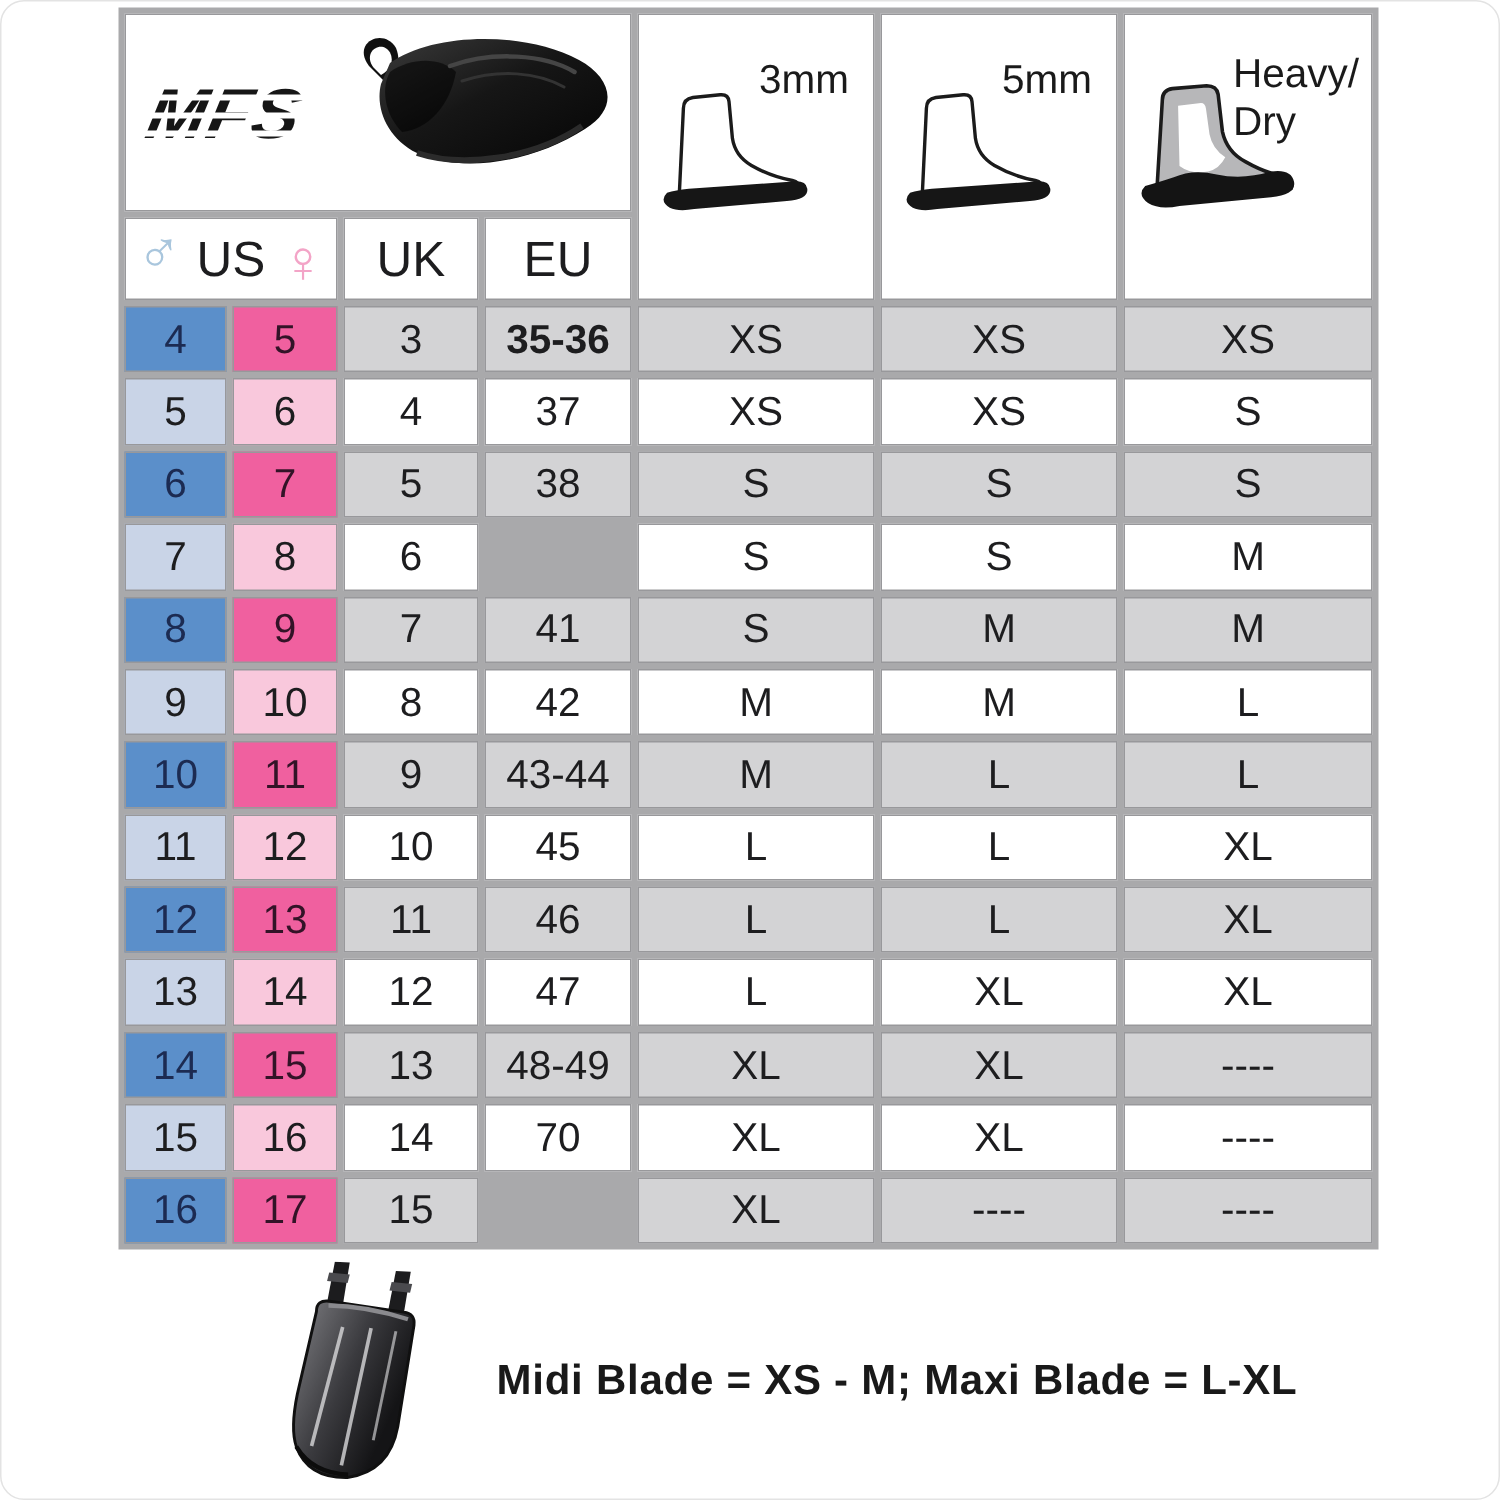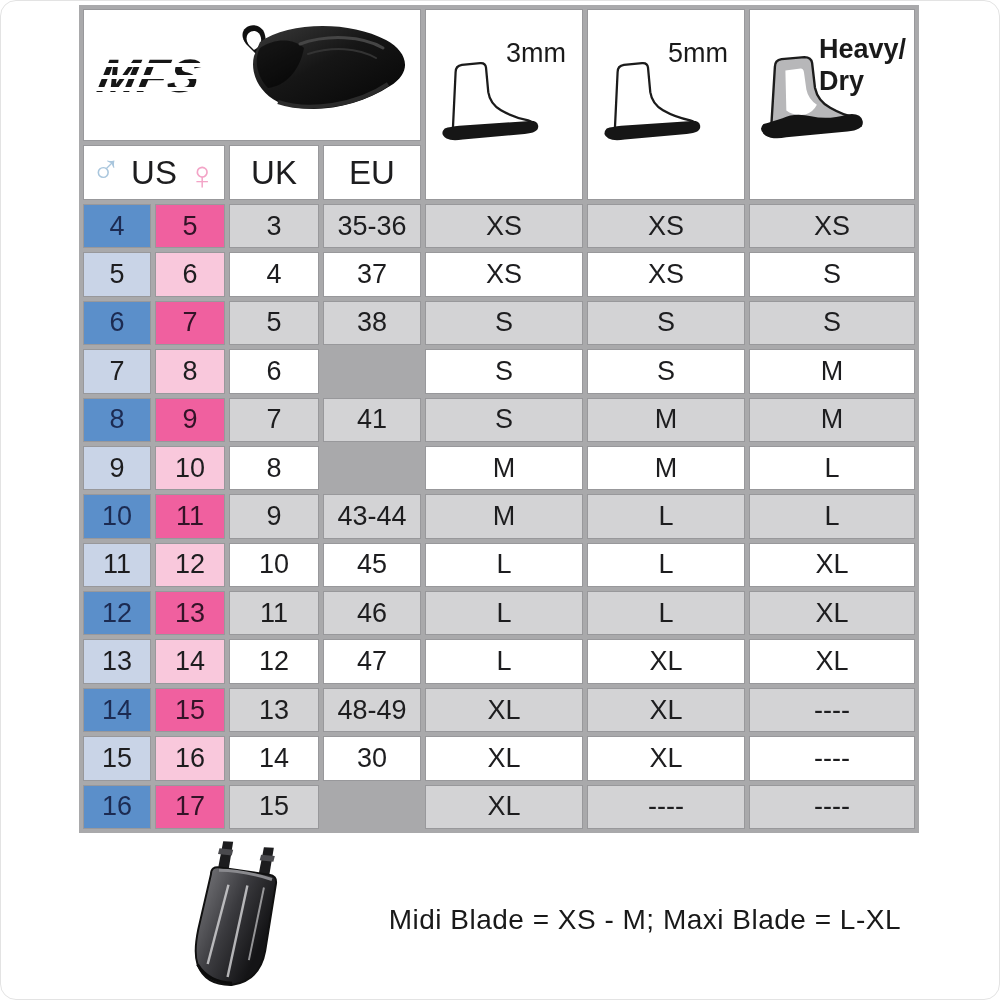--- a/index.html
+++ b/index.html
@@ -57,28 +57,28 @@
 
   .fin-top { position:absolute; right:0px; top:4px; }
 
   .boot-svg { position:absolute; left:6px; top:30px; }
   .boot-svg-h { position:absolute; left:2px; top:26px; }
   .boot-label {
     position:absolute; top:28px; right:16px; font-size:27px; color:#1a1a1a;
   }
   .boot-label-2l {
     position:absolute; top:24px; right:8px; font-size:27px; color:#1a1a1a;
-    text-align:left; line-height:1.18;font-weight:bold;
+    text-align:left; line-height:1.18;
   }
 
   
   .fin-bottom { position:absolute; left:158px; top:840px; }
   .footer-note {
     position:absolute; left:330px; top:903px; width:570px;
-    text-align:right; font-size:28px; color:#191919; letter-spacing:0.5px;
+    text-align:left; font-size:28px; color:#191919; letter-spacing:0.5px;font-weight:bold;
   }
 </style>
 </head>
 <body>
 
 <div class="screen">
 
   <div class="grid" id="grid">
 
     <div class="cell logo-cell">
@@ -140,21 +140,21 @@
       </svg>
       <span class="boot-label-2l">
         <span>Heavy/</span><br>
         <span>Dry</span>
       </span>
     </div>
 
   <div class="cell data-cell m-dark" style="grid-area: 3 / 1;">4</div>
       <div class="cell data-cell f-dark" style="grid-area: 3 / 2;">5</div>
       <div class="cell data-cell g-dark" style="grid-area: 3 / 3;">3</div>
-      <div class="cell data-cell g-dark" style="grid-area: 3 / 4;">35-36</div>
+      <div class="cell data-cell g-dark" style="grid-area: 3 / 4; font-weight: bold;">35-36</div>
       <div class="cell data-cell g-dark" style="grid-area: 3 / 5;">XS</div>
       <div class="cell data-cell g-dark" style="grid-area: 3 / 6;">XS</div>
       <div class="cell data-cell g-dark" style="grid-area: 3 / 7;">XS</div>
       <div class="cell data-cell m-light" style="grid-area: 4 / 1;">5</div>
       <div class="cell data-cell f-light" style="grid-area: 4 / 2;">6</div>
       <div class="cell data-cell g-light" style="grid-area: 4 / 3;">4</div>
       <div class="cell data-cell g-light" style="grid-area: 4 / 4;">37</div>
       <div class="cell data-cell g-light" style="grid-area: 4 / 5;">XS</div>
       <div class="cell data-cell g-light" style="grid-area: 4 / 6;">XS</div>
       <div class="cell data-cell g-light" style="grid-area: 4 / 7;">S</div>
@@ -174,20 +174,21 @@
       <div class="cell data-cell m-dark" style="grid-area: 7 / 1;">8</div>
       <div class="cell data-cell f-dark" style="grid-area: 7 / 2;">9</div>
       <div class="cell data-cell g-dark" style="grid-area: 7 / 3;">7</div>
       <div class="cell data-cell g-dark" style="grid-area: 7 / 4;">41</div>
       <div class="cell data-cell g-dark" style="grid-area: 7 / 5;">S</div>
       <div class="cell data-cell g-dark" style="grid-area: 7 / 6;">M</div>
       <div class="cell data-cell g-dark" style="grid-area: 7 / 7;">M</div>
       <div class="cell data-cell m-light" style="grid-area: 8 / 1;">9</div>
       <div class="cell data-cell f-light" style="grid-area: 8 / 2;">10</div>
       <div class="cell data-cell g-light" style="grid-area: 8 / 3;">8</div>
+      <div class="cell data-cell g-light" style="grid-area: 8 / 4;">42</div>
       <div class="cell data-cell g-light" style="grid-area: 8 / 5;">M</div>
       <div class="cell data-cell g-light" style="grid-area: 8 / 6;">M</div>
       <div class="cell data-cell g-light" style="grid-area: 8 / 7;">L</div>
       <div class="cell data-cell m-dark" style="grid-area: 9 / 1;">10</div>
       <div class="cell data-cell f-dark" style="grid-area: 9 / 2;">11</div>
       <div class="cell data-cell g-dark" style="grid-area: 9 / 3;">9</div>
       <div class="cell data-cell g-dark" style="grid-area: 9 / 4;">43-44</div>
       <div class="cell data-cell g-dark" style="grid-area: 9 / 5;">M</div>
       <div class="cell data-cell g-dark" style="grid-area: 9 / 6;">L</div>
       <div class="cell data-cell g-dark" style="grid-area: 9 / 7;">L</div>
@@ -215,21 +216,21 @@
       <div class="cell data-cell m-dark" style="grid-area: 13 / 1;">14</div>
       <div class="cell data-cell f-dark" style="grid-area: 13 / 2;">15</div>
       <div class="cell data-cell g-dark" style="grid-area: 13 / 3;">13</div>
       <div class="cell data-cell g-dark" style="grid-area: 13 / 4;">48-49</div>
       <div class="cell data-cell g-dark" style="grid-area: 13 / 5;">XL</div>
       <div class="cell data-cell g-dark" style="grid-area: 13 / 6;">XL</div>
       <div class="cell data-cell g-dark" style="grid-area: 13 / 7;">----</div>
       <div class="cell data-cell m-light" style="grid-area: 14 / 1;">15</div>
       <div class="cell data-cell f-light" style="grid-area: 14 / 2;">16</div>
       <div class="cell data-cell g-light" style="grid-area: 14 / 3;">14</div>
-      <div class="cell data-cell g-light" style="grid-area: 14 / 4;">30</div>
+      <div class="cell data-cell g-light" style="grid-area: 14 / 4;">70</div>
       <div class="cell data-cell g-light" style="grid-area: 14 / 5;">XL</div>
       <div class="cell data-cell g-light" style="grid-area: 14 / 6;">XL</div>
       <div class="cell data-cell g-light" style="grid-area: 14 / 7;">----</div>
       <div class="cell data-cell m-dark" style="grid-area: 15 / 1;">16</div>
       <div class="cell data-cell f-dark" style="grid-area: 15 / 2;">17</div>
       <div class="cell data-cell g-dark" style="grid-area: 15 / 3;">15</div>
       <div class="cell data-cell g-dark" style="grid-area: 15 / 5;">XL</div>
       <div class="cell data-cell g-dark" style="grid-area: 15 / 6;">----</div>
       <div class="cell data-cell g-dark" style="grid-area: 15 / 7;">----</div>
     </div>

